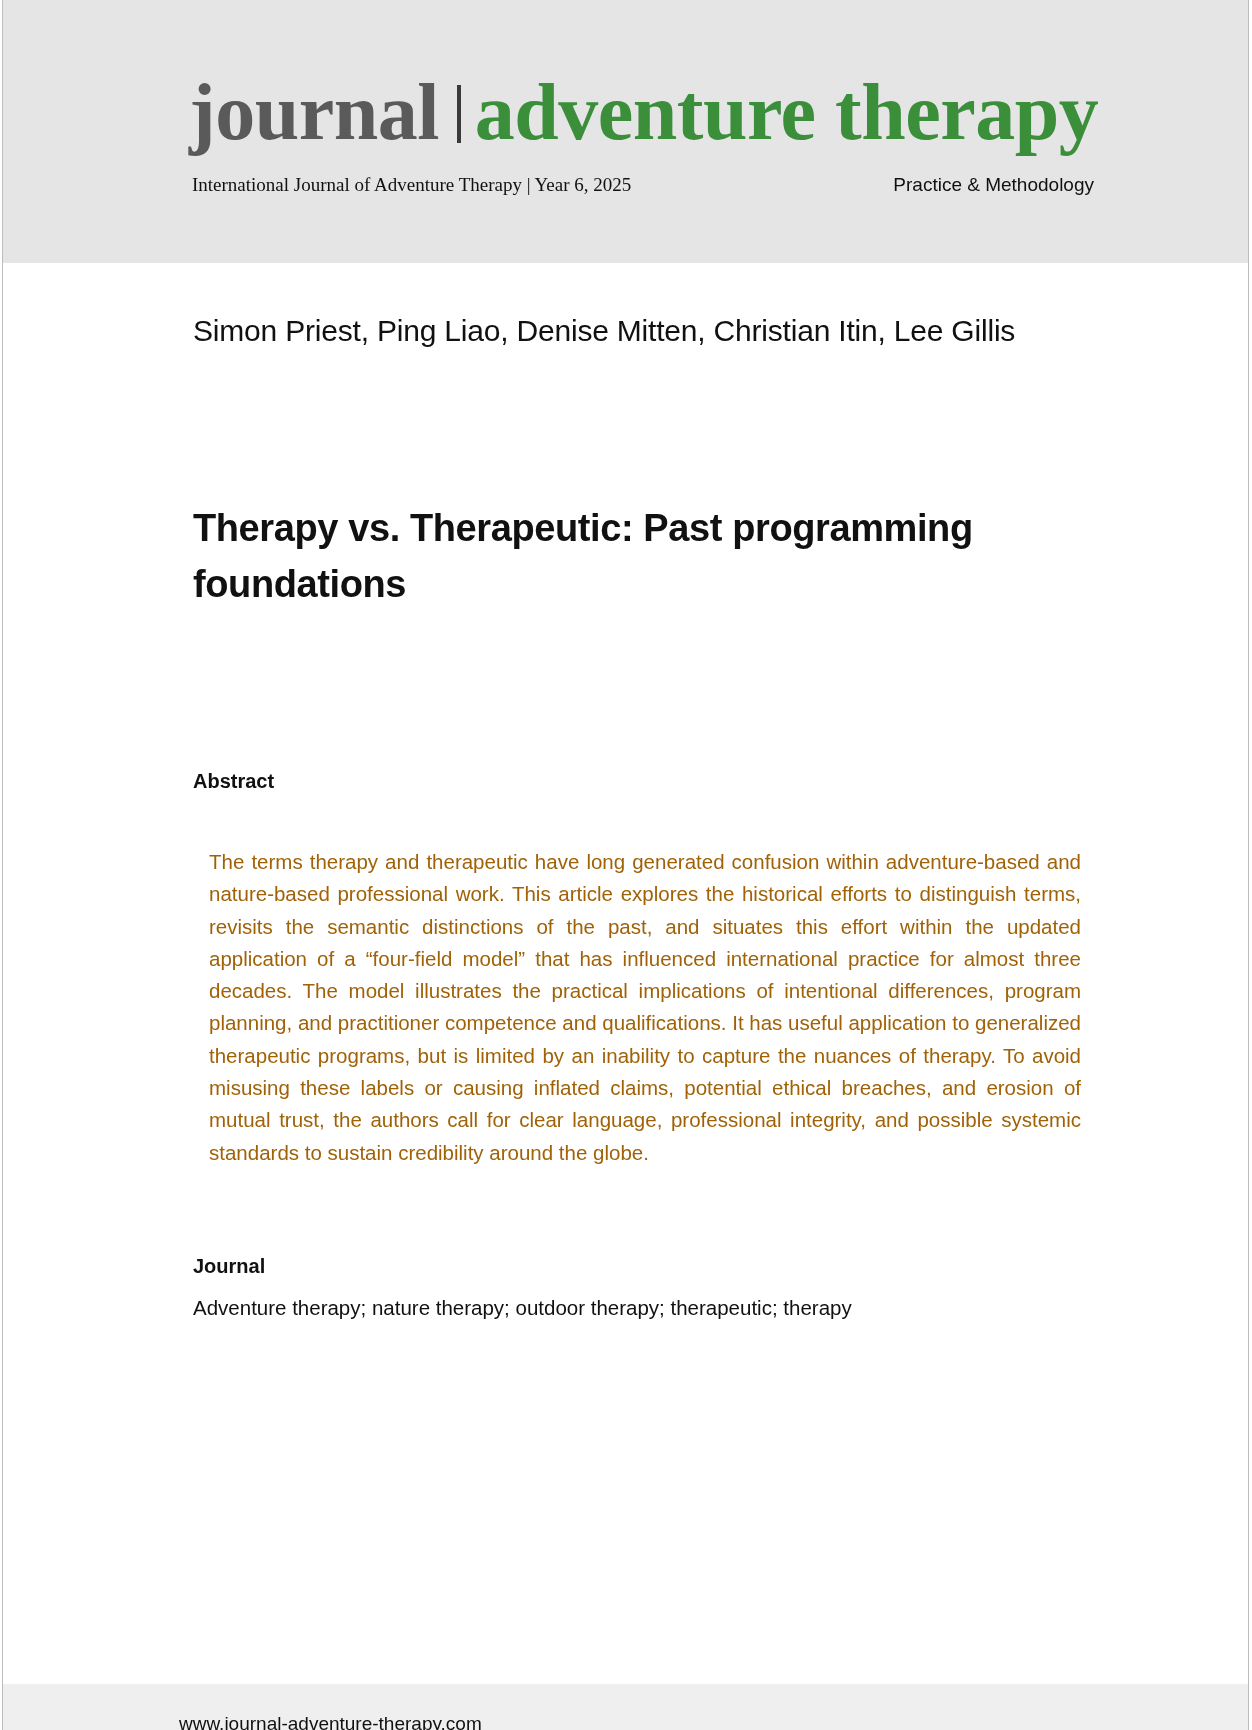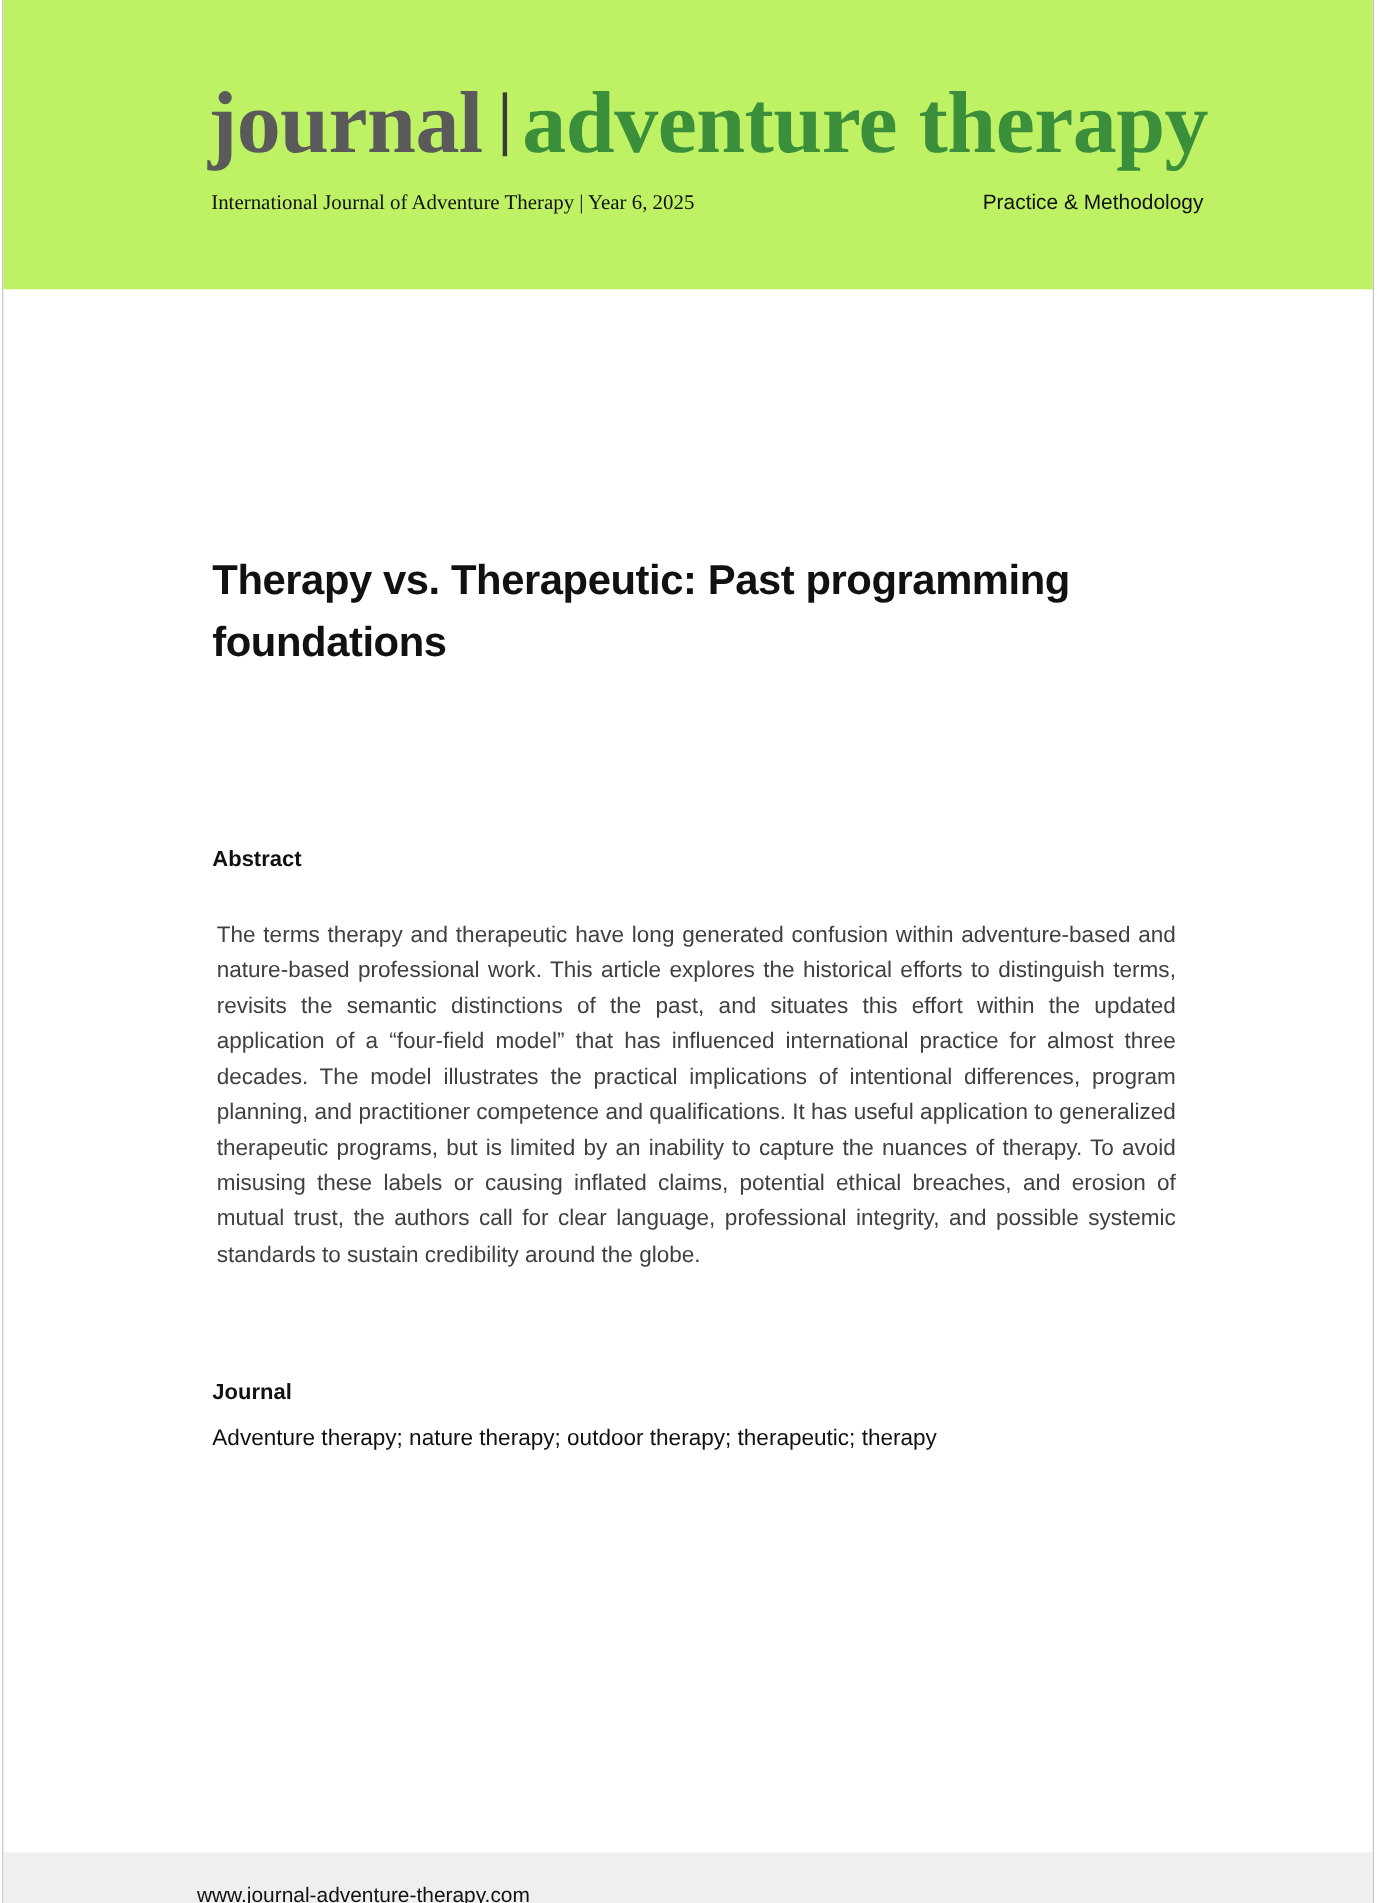--- a/index.html
+++ b/index.html
@@ -24,21 +24,21 @@
     border-left: 1px solid #bdbdbd;
     border-right: 1px solid #bdbdbd;
     background: #ffffff;
     box-sizing: border-box;
   }
   .header-band {
     position: absolute;
     left: 0; top: 0;
     width: 100%;
     height: 263px;
-    background: #bef264;
+    background: #e5e5e5;
   }
   .logo {
     position: absolute;
     left: 186px;
     top: 72px;
     white-space: nowrap;
     font-family: "Liberation Serif", "DejaVu Serif", serif;
     font-weight: bold;
     font-size: 80px;
     line-height: 1;
@@ -103,22 +103,22 @@
   .abstract-head { top: 758px; margin-top: 12px; }
   .keywords-head { top: 1255px; }
   .abstract-body {
     position: absolute;
     left: 190px;
     top: 830px;
     width: 872px;
     font-size: 20.5px;
     line-height: 32.3px;
     text-align: justify;
-    color: #404040;
-    margin: 4px;
+    color: #a16207;
+    margin: 16px;
     hyphens: manual;
   }
   .keywords-body {
     position: absolute;
     left: 190px;
     top: 1296px;
     font-size: 20.5px;
     color: #111;
     white-space: nowrap;
     margin: 0;
@@ -156,20 +156,21 @@
 <div class="page">
 
   <div class="header-band">
     <div class="logo">
       <span class="logo-journal">journal</span><span class="logo-sep"></span><span class="logo-adventure">adventure therapy</span>
     </div>
     <div class="header-meta-left">International Journal of Adventure Therapy | Year 6, 2025</div>
     <div class="header-meta-right">Practice &amp; Methodology</div>
   </div>
 
+  <div class="authors">Simon Priest, Ping Liao, Denise Mitten, Christian Itin, Lee Gillis</div>
 
   <h1 class="title">Therapy vs. Therapeutic: Past programming foundations</h1>
 
   <h2 class="section-head abstract-head">Abstract</h2>
   <p class="abstract-body">The terms therapy and therapeutic have long generated confusion within adventure-based and nature-based professional work. This article explores the historical efforts to distin­guish terms, revisits the semantic distinctions of the past, and situates this effort within the updated application of a “four-field model” that has influenced international practice for almost three decades. The model illustrates the practical implications of intentional dif­ferences, program planning, and practitioner competence and qualifications. It has useful application to generalized therapeutic programs, but is limited by an inability to capture the nuances of therapy. To avoid misusing these labels or causing inflated claims, potential ethical breaches, and erosion of mutual trust, the authors call for clear language, profes­sional integrity, and possible systemic standards to sustain credibility around the globe.</p>
 
   <h2 class="section-head keywords-head">Journal</h2>
   <p class="keywords-body">Adventure therapy; nature therapy; outdoor therapy; therapeutic; therapy</p>
 
   <div class="footer-band">

